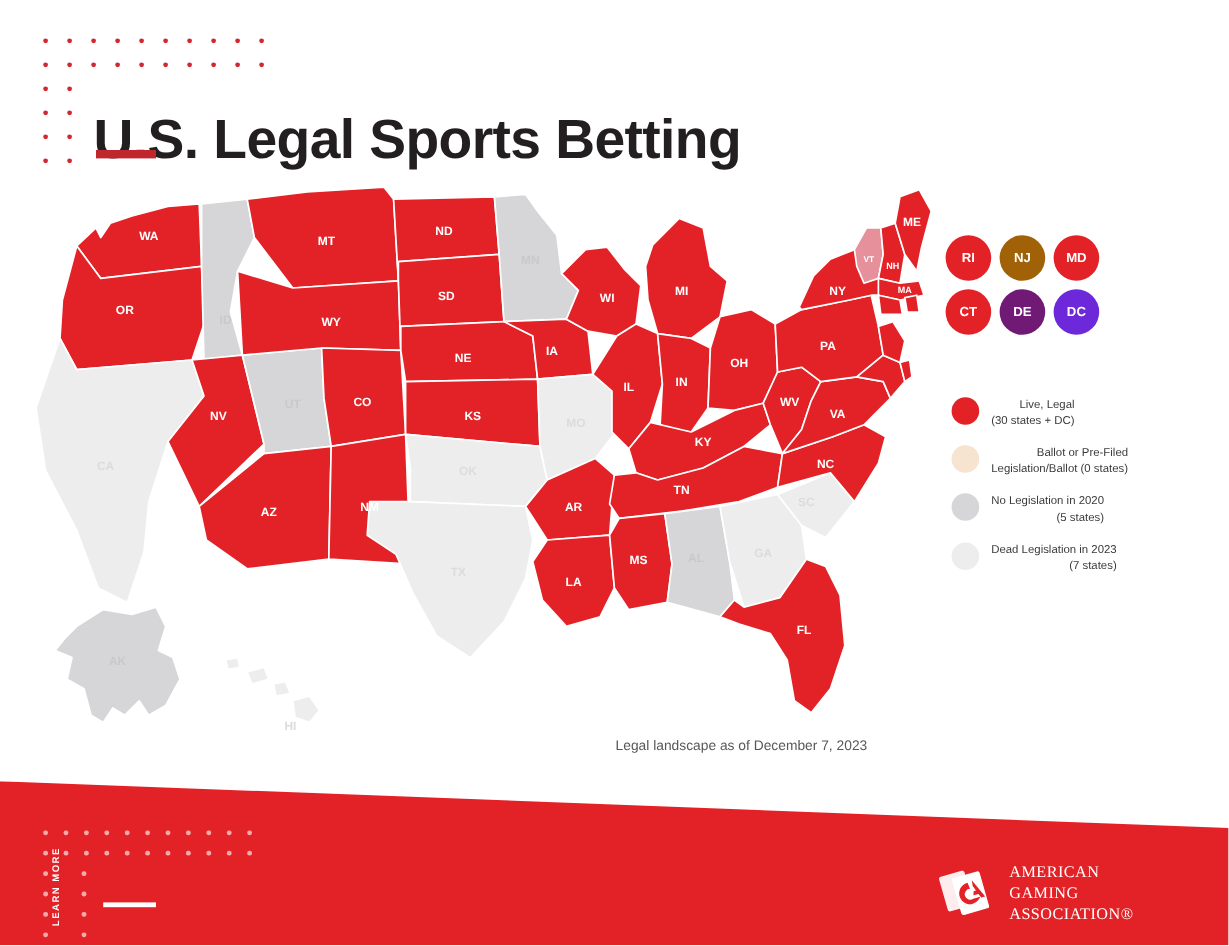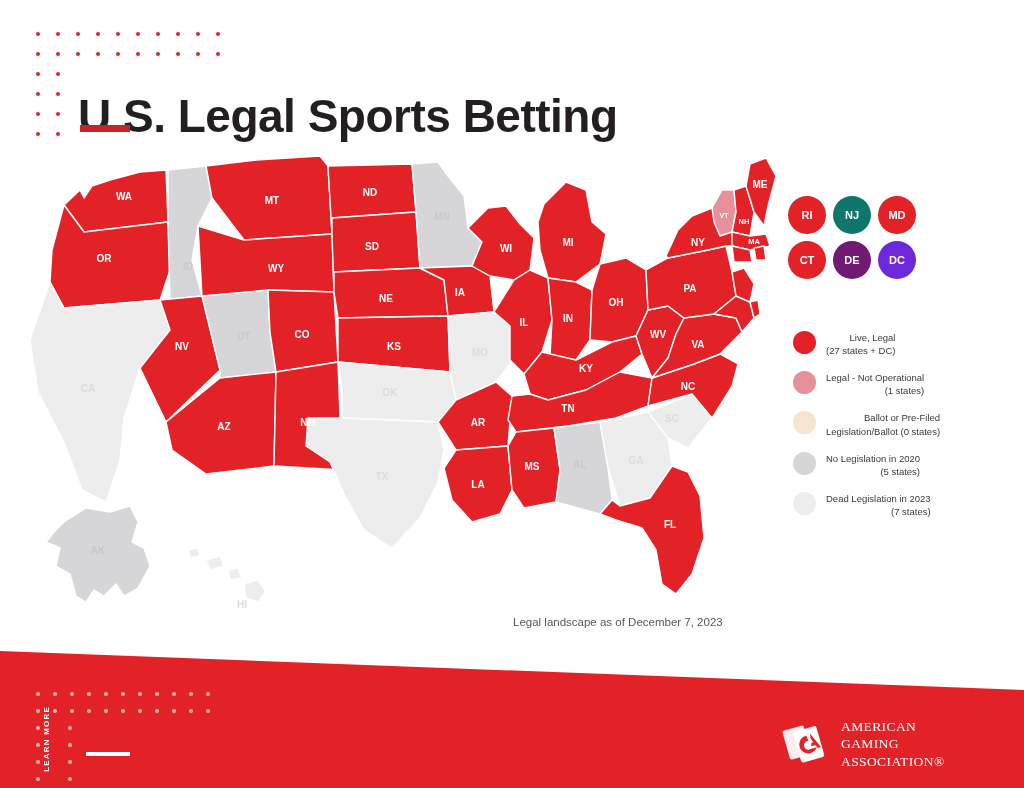--- a/index.html
+++ b/index.html
@@ -233,21 +233,21 @@
         <text class="lbl-on-gray" x="78" y="404">AK</text>
         <text class="lbl-on-lgray" x="222" y="458">HI</text>
       </g>
     </svg>
   </div>
 
   <div class="circles" id="circleGroup">
       <div class="circ" style="left: 0px; top: 0px; background: rgb(227, 34, 39);">
         <span>RI</span>
       </div>
-      <div class="circ" style="left: 45px; top: 0px; background: #0f766e;">
+      <div class="circ" style="left: 45px; top: 0px; background: #a16207;">
         <span>NJ</span>
       </div>
       <div class="circ" style="left: 90px; top: 0px; background: rgb(227, 34, 39);">
         <span>MD</span>
       </div>
       <div class="circ" style="left: 0px; top: 45px; background: rgb(227, 34, 39);">
         <span>CT</span>
       </div>
       <div class="circ" style="left: 45px; top: 45px; background: #701a75;">
         <span>DE</span>
@@ -255,28 +255,21 @@
       <div class="circ" style="left: 90px; top: 45px; background: #6d28d9;">
         <span>DC</span>
       </div>
     </div>
 
   <div class="legend" id="legendRoot">
       <div class="legend-row">
         <div class="swatch" style="background: rgb(227, 34, 39);"></div>
         <div class="legend-text">
           <span>Live, Legal</span>
-          <span>(27 states + DC)</span>
-        </div>
-      </div>
-      <div class="legend-row">
-        <div class="swatch" style="background: rgb(229, 144, 154);"></div>
-        <div class="legend-text">
-          <span>Legal - Not Operational</span>
-          <span>(1 states)</span>
+          <span>(30 states + DC)</span>
         </div>
       </div>
       <div class="legend-row">
         <div class="swatch" style="background: rgb(246, 227, 208);"></div>
         <div class="legend-text">
           <span>Ballot or Pre-Filed</span>
           <span>Legislation/Ballot (0 states)</span>
         </div>
       </div>
       <div class="legend-row">

